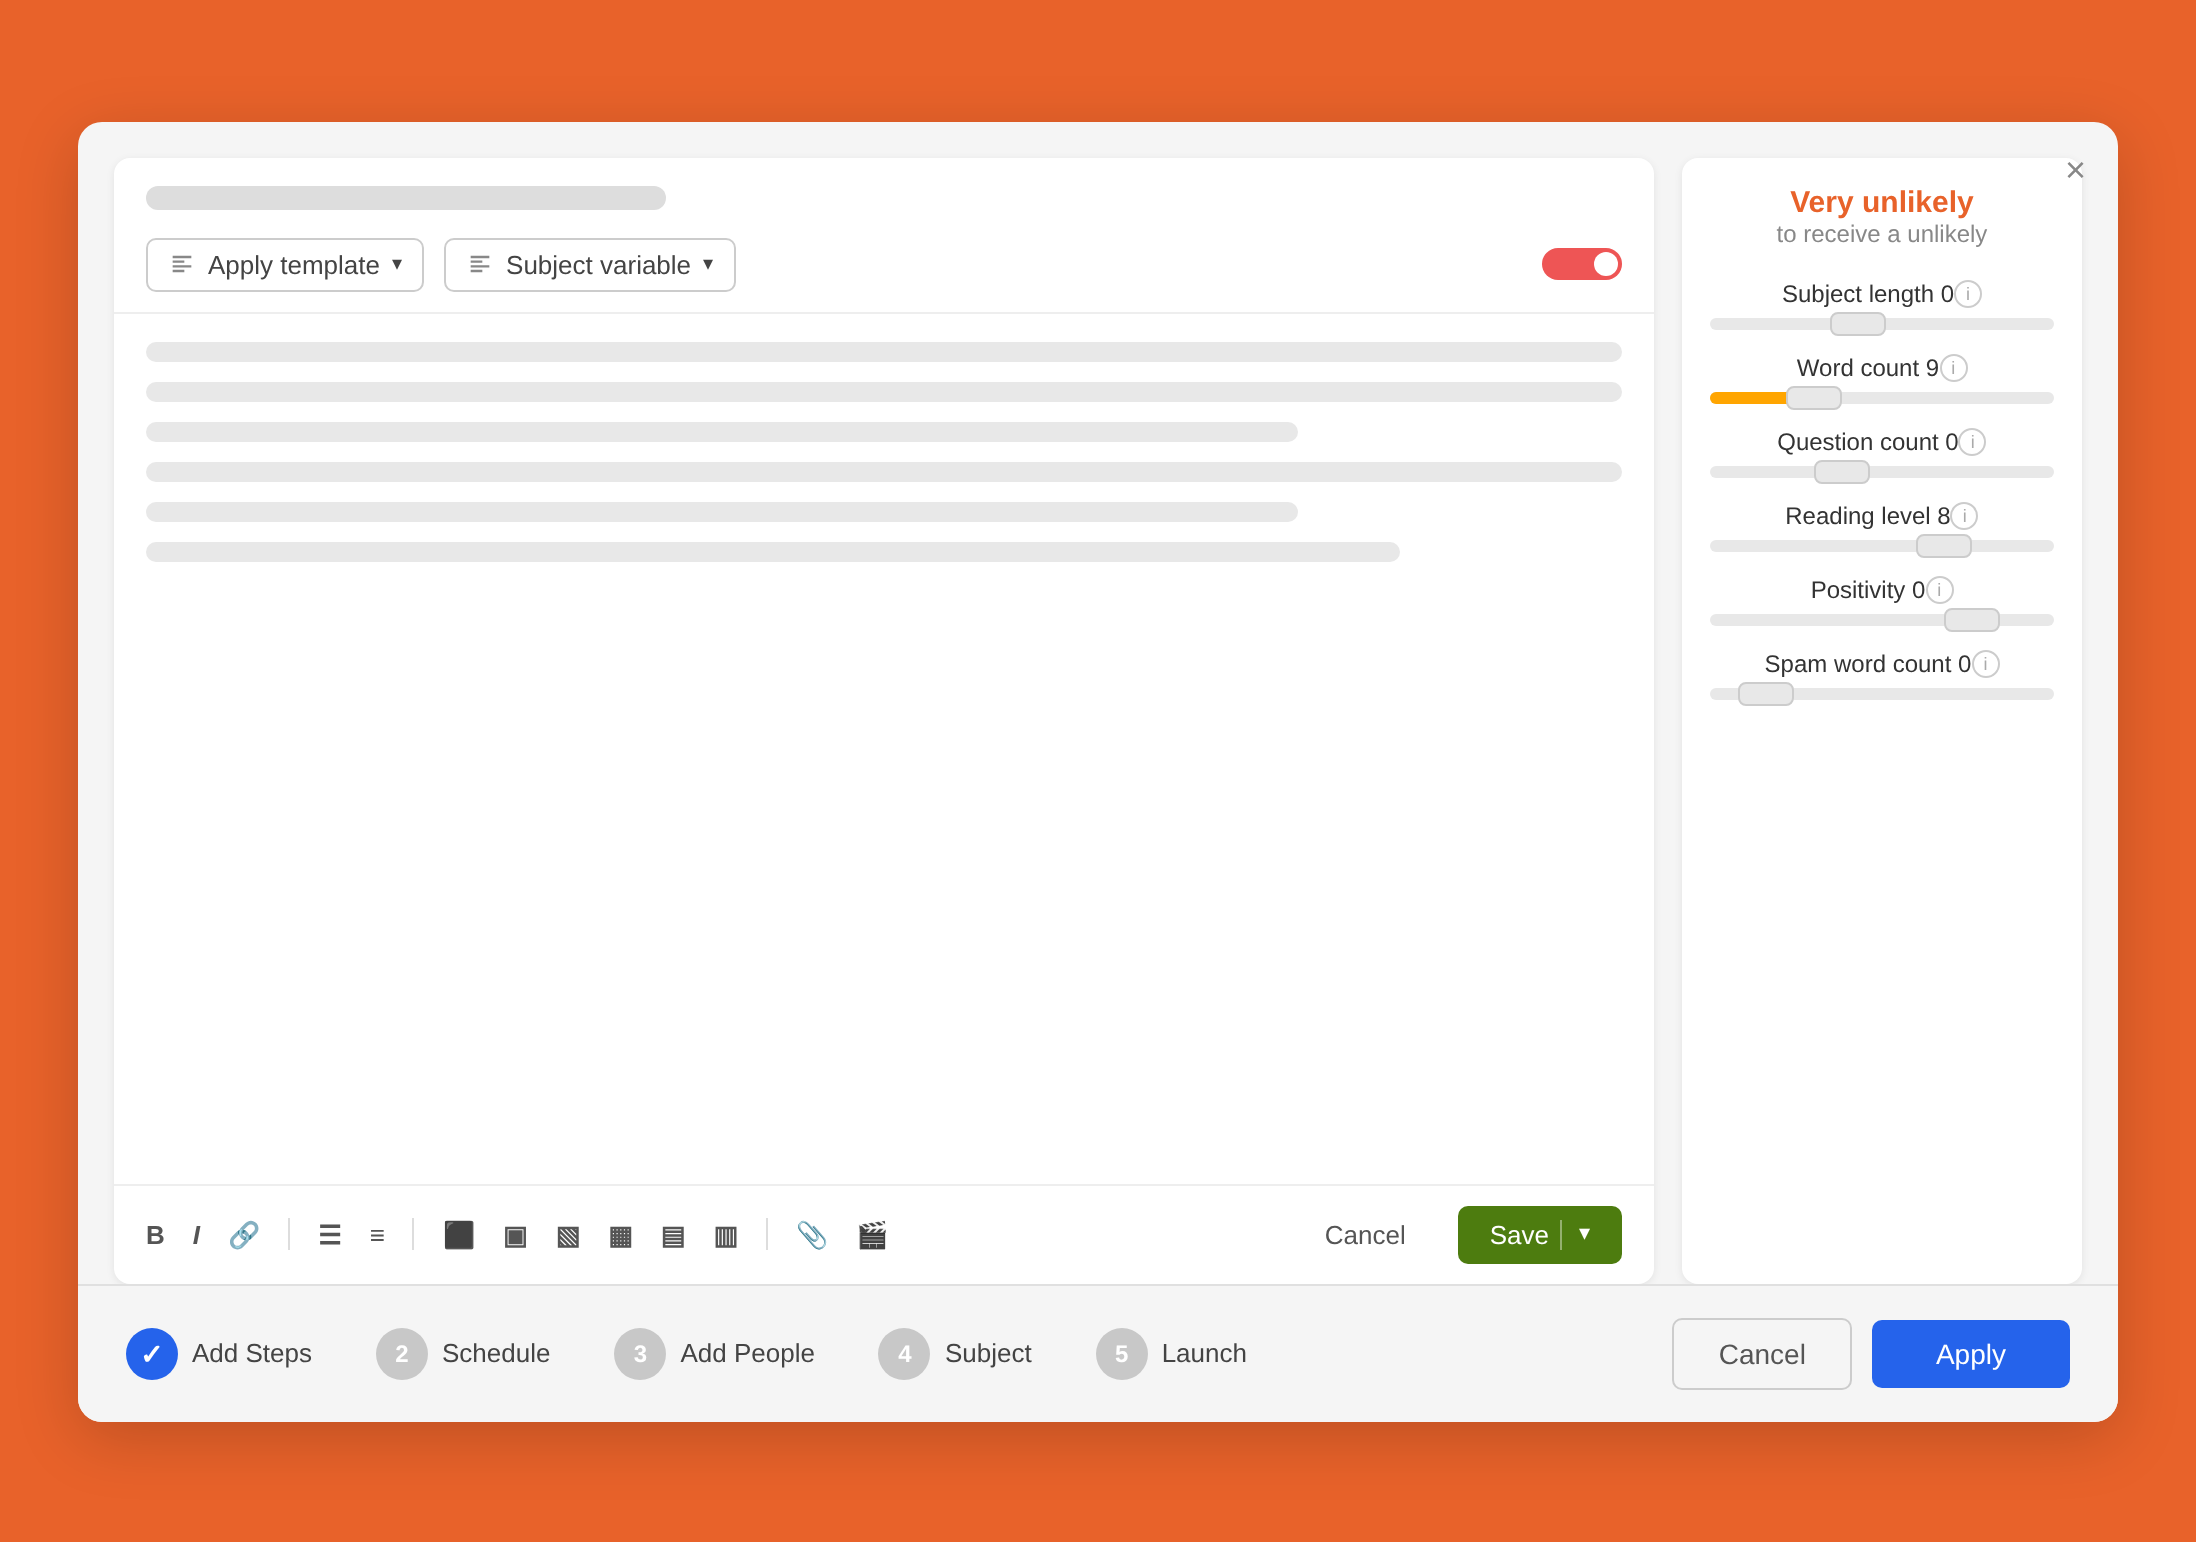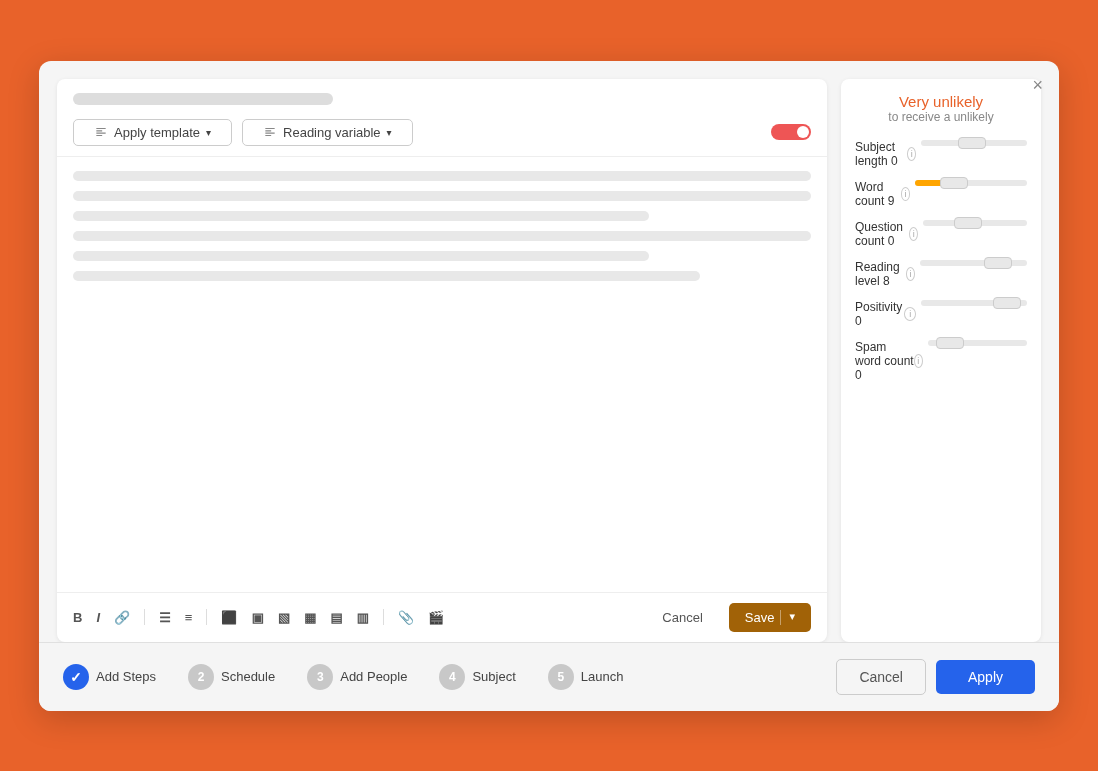--- a/index.html
+++ b/index.html
@@ -69,21 +69,21 @@
       align-items: center;
       gap: 10px;
     }
     .toolbar-btn {
       display: flex;
       align-items: center;
       gap: 6px;
       border: 1px solid #ccc;
       border-radius: 5px;
       background: #fff;
-      padding: 5px 20px;
+      padding: 5px 10px;
       font-size: 13px;
       color: #444;
       cursor: pointer;
     }
     .toolbar-btn svg {
       width: 14px; height: 14px; fill: #888;
     }
     .toggle-red {
       margin-left: auto;
       width: 40px;
@@ -132,21 +132,21 @@
     .footer-spacer { flex: 1; }
     .cancel-btn {
       background: none;
       border: none;
       color: #555;
       font-size: 13px;
       cursor: pointer;
       padding: 6px 12px;
     }
     .save-btn {
-      background: #a16207;
+      background: #4d7c0f;
       color: #fff;
       border: none;
       border-radius: 5px;
       padding: 7px 16px;
       font-size: 13px;
       cursor: pointer;
       display: flex;
       gap: 6px;
     }
     .save-btn-arrow {
@@ -167,30 +167,31 @@
       box-shadow: 0 1px 4px rgba(0,0,0,0.08);
       overflow-y: auto;
     }
     .stats-header {
       text-align: center;
       margin-bottom: 4px;
     }
     .stats-title {
       color: #E8622A;
       font-size: 15px;
-      font-weight: 400;
+      font-weight: 700;
     }
     .stats-subtitle {
       color: #888;
       font-size: 12px;
     }
     .stat-row {
       display: flex;
-      flex-direction: row;
+      flex-direction: column;
       gap: 5px;
+      align-items: center;
     }
     .stat-label-row {
       display: flex;
       align-items: center;
       justify-content: space-between;
     }
     .stat-label {
       font-size: 12px;
       color: #333;
       font-weight: 500;
@@ -314,21 +315,21 @@
             <svg viewBox="0 0 24 24">
                 <path d="M4 5h16v2H4zm0 4h10v2H4zm0 4h16v2H4zm0 4h10v2H4z"></path>
               </svg>
             <span>Apply template</span>
             <span class="chevron-icon">▾</span>
           </button>
           <button class="toolbar-btn">
             <svg viewBox="0 0 24 24">
                 <path d="M4 5h16v2H4zm0 4h10v2H4zm0 4h16v2H4zm0 4h10v2H4z"></path>
               </svg>
-            <span>Reading variable</span>
+            <span>Subject variable</span>
             <span class="chevron-icon">▾</span>
           </button>
           <div class="toggle-red"></div>
         </div>
       </div>
       <div class="editor-body">
         <div class="text-line" style="width:100%"></div>
         <div class="text-line" style="width:100%"></div>
         <div class="text-line" style="width:78%"></div>
         <div class="text-line" style="width:100%"></div>

